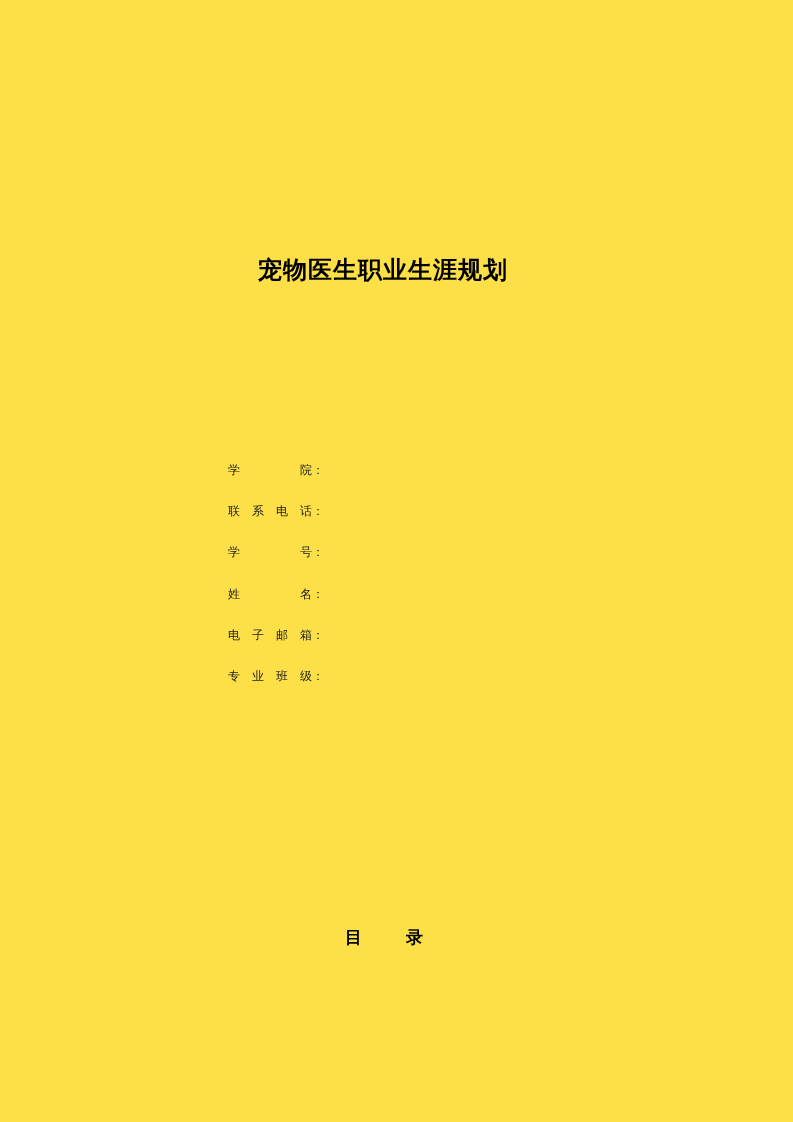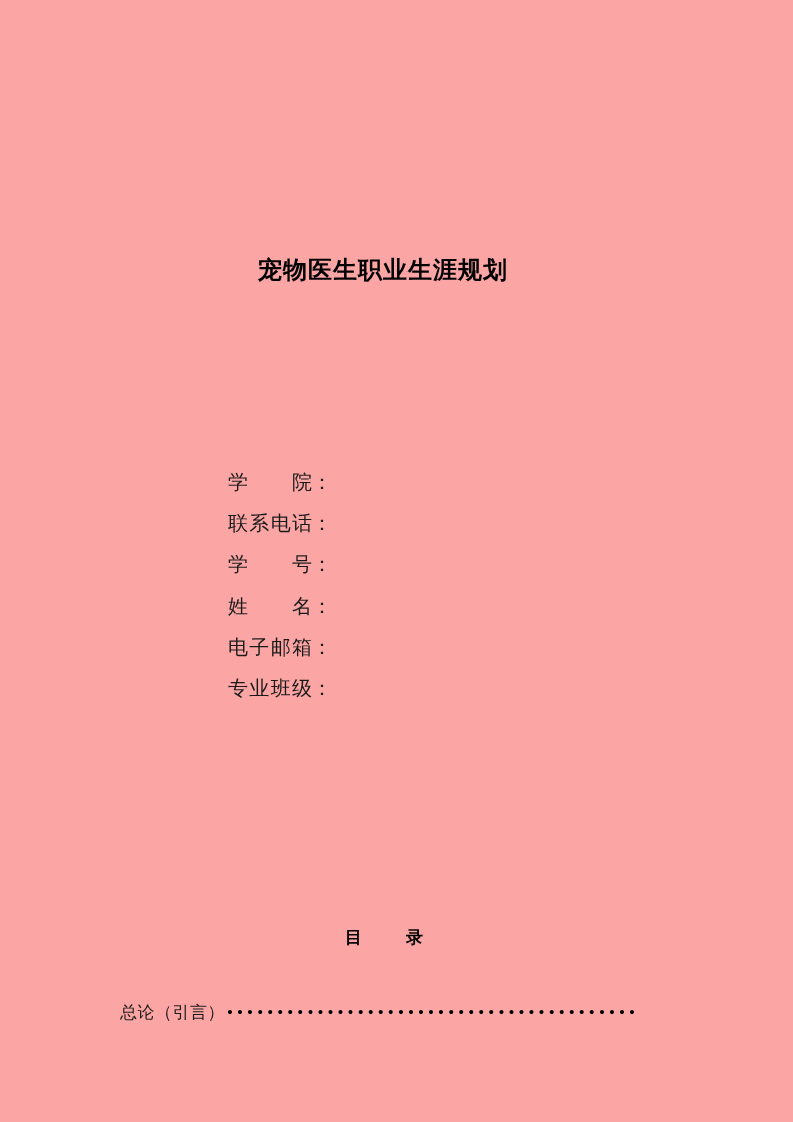--- a/index.html
+++ b/index.html
@@ -4,21 +4,21 @@
 <style>
   html, body {
     margin: 0;
     padding: 0;
     background: #ffffff;
   }
   .page {
     position: relative;
     width: 793px;
     height: 1122px;
-    background: #fca5a5;
+    background: #fde047;
     overflow: hidden;
     font-family: "Liberation Serif", "DejaVu Serif", serif;
     color: #141414;
   }
 
   
   .doc-title {
     position: absolute;
     top: 253px;
     left: 0;
@@ -35,22 +35,22 @@
   
   .cover-form {
     position: absolute;
     left: 228px;
     top: 462px;
     width: 400px;
   }
   .form-row {
     height: 41.2px;
     display: flex;
-    align-items: center;
-    font-size: 20px;
+    align-items: flex-start;
+    font-size: 12px;
     color: #1a1a1a;
   }
   .label-box {
     display: inline-block;
     width: 84px;
     text-align: justify;
     text-align-last: justify;
     text-justify: inter-character;
     white-space: nowrap;
     overflow: hidden;
@@ -143,17 +143,14 @@
     <div class="form-row">
       <span class="label-box">专业班级</span>
         <span class="colon">：</span>
       <span class="field-value"></span>
     </div>
 
   </div>
 
   <div class="toc-heading">目录</div>
 
-  <div class="toc-entry">
-    <span class="toc-entry-title">总论（引言）</span><span class="toc-leader">•••••••••••••••••••••••••••••••••••••••••</span>
-  </div>
 
 </div>
 
 </body></html>

